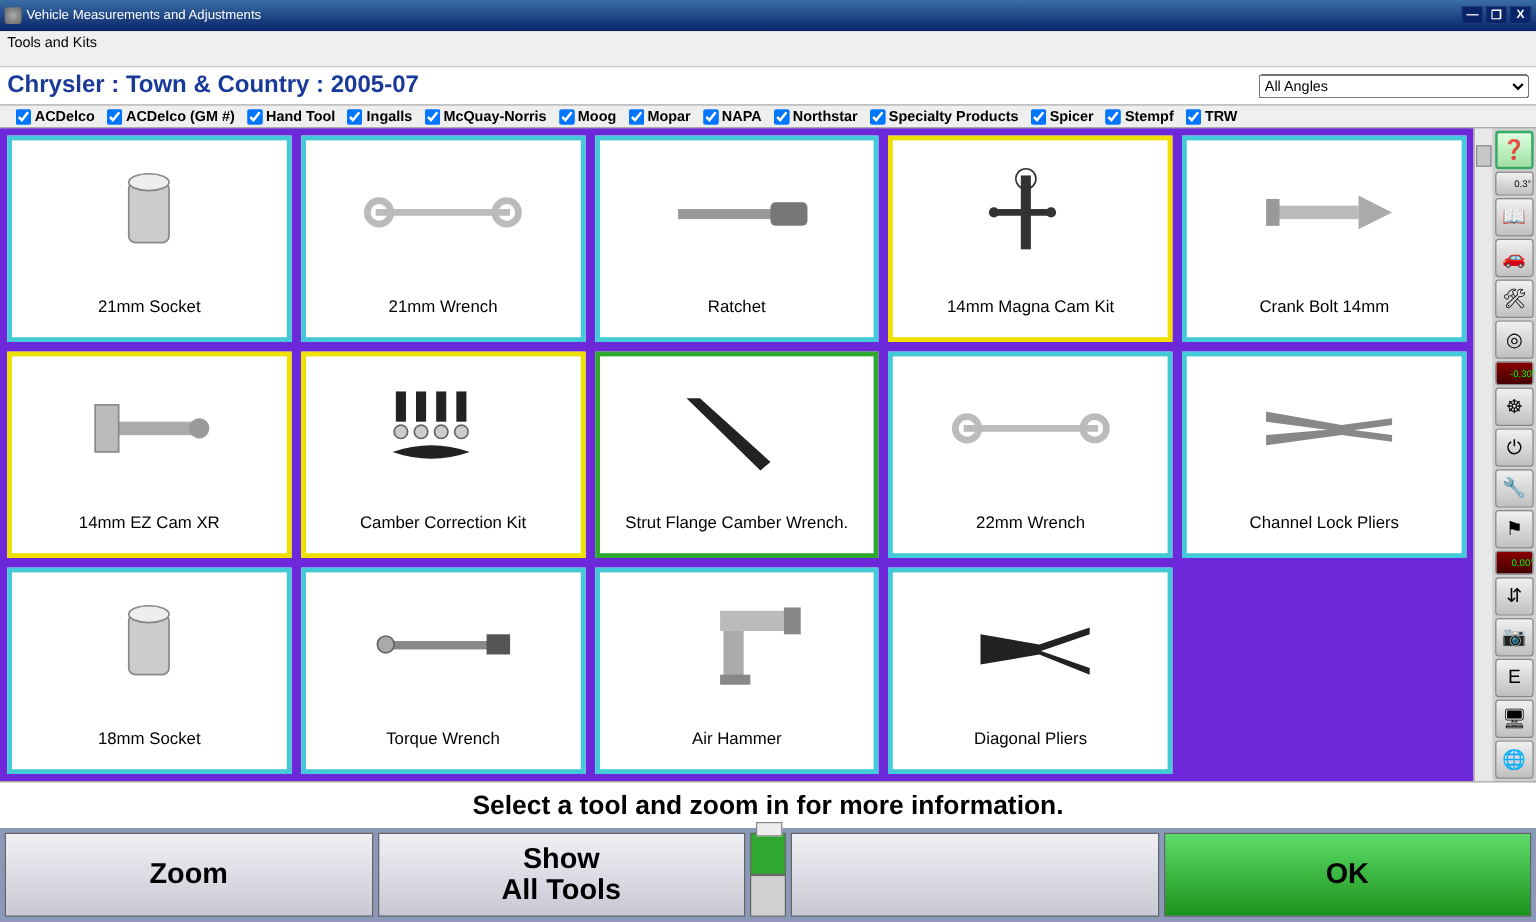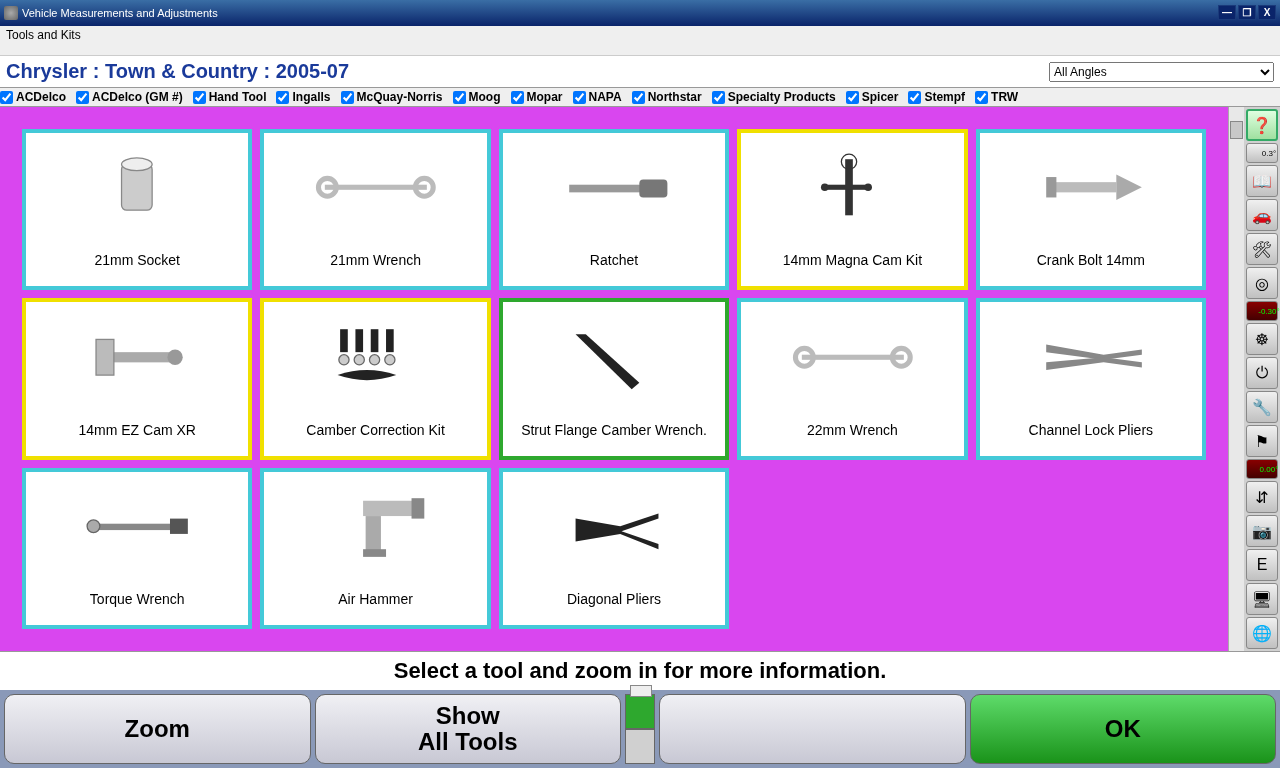--- a/index.html
+++ b/index.html
@@ -68,35 +68,35 @@
   font-size: 12px;
   height: 20px;
 }
 .filter-row {
   background: #efefef;
   display: flex;
   flex-wrap: nowrap;
   align-items: center;
   font-size: 12px;
   font-weight: bold;
-  padding: 2px 0;
+  padding: 2px 13px;
   border-bottom: 1px solid #999;
   gap: 10px;
 }
 .filter-item { display: flex; align-items: center; gap: 3px; white-space: nowrap; }
 .filter-item input { width: 13px; height: 13px; }
 .content-wrap {
   flex: 1;
   display: flex;
   min-height: 0;
 }
 .grid-area {
   flex: 1;
-  background: #d946ef;
-  padding: 22px;
+  background: #6d28d9;
+  padding: 6px;
   display: grid;
   grid-template-columns: repeat(5, 1fr);
   grid-template-rows: repeat(3, 1fr);
   gap: 8px;
   overflow: auto;
 }
 .tool-card {
   border: 4px solid #44c9d8;
   background: #fff;
   display: flex;
@@ -166,21 +166,21 @@
   background: #8a99b8;
   display: flex;
   padding: 4px;
   gap: 4px;
   height: 78px;
 }
 .big-btn {
   flex: 1;
   background: linear-gradient(to bottom, #f0f0f4, #c8c8d4);
   border: 1px solid #666;
-  border-radius: 10px;
+  border-radius: 0;
   font-size: 24px;
   font-weight: bold;
   display: flex;
   align-items: center;
   justify-content: center;
   text-align: center;
   cursor: pointer;
   line-height: 1.1;
 }
 .big-btn.ok {
@@ -385,20 +385,29 @@
           <div class="tool-label">22mm Wrench</div>
         </div>
         <div class="tool-card ">
           <div class="tool-img">
             <svg class="svg-tool" viewBox="0 0 100 60">
               <path d="M15 20 L60 28 L90 24 L90 28 L60 32 L15 26 Z" fill="#888"></path>
               <path d="M15 34 L60 30 L90 34 L90 38 L60 34 L15 40 Z" fill="#888"></path>
             </svg>
           </div>
           <div class="tool-label">Channel Lock Pliers</div>
+        </div>
+        <div class="tool-card ">
+          <div class="tool-img">
+            <svg class="svg-tool" viewBox="0 0 100 60">
+              <rect x="38" y="12" width="24" height="36" rx="4" fill="#ccc" stroke="#888"></rect>
+              <ellipse cx="50" cy="12" rx="12" ry="5" fill="#eee" stroke="#888"></ellipse>
+            </svg>
+          </div>
+          <div class="tool-label">18mm Socket</div>
         </div>
         <div class="tool-card ">
           <div class="tool-img">
             <svg class="svg-tool" viewBox="0 0 100 60">
               <rect x="18" y="28" width="60" height="5" fill="#888"></rect>
               <circle cx="16" cy="30" r="5" fill="#aaa" stroke="#666"></circle>
               <rect x="76" y="24" width="14" height="12" fill="#555"></rect>
             </svg>
           </div>
           <div class="tool-label">Torque Wrench</div>

